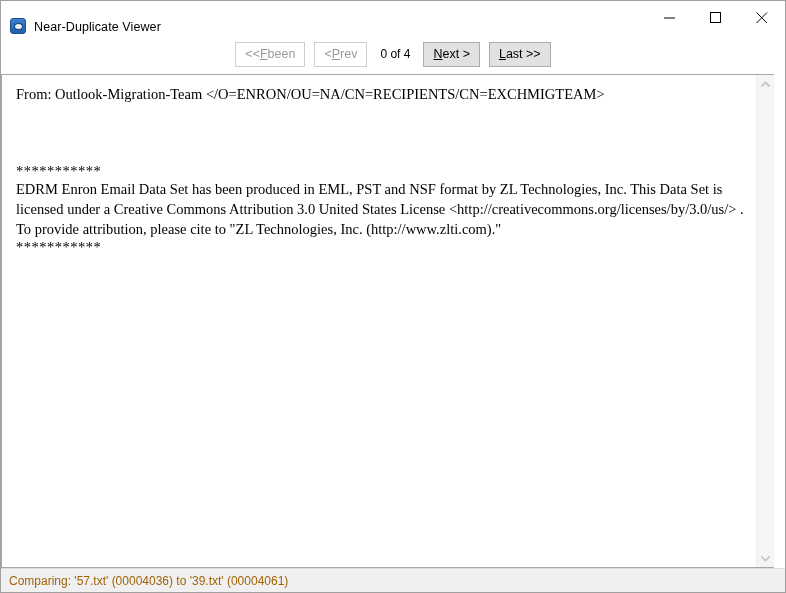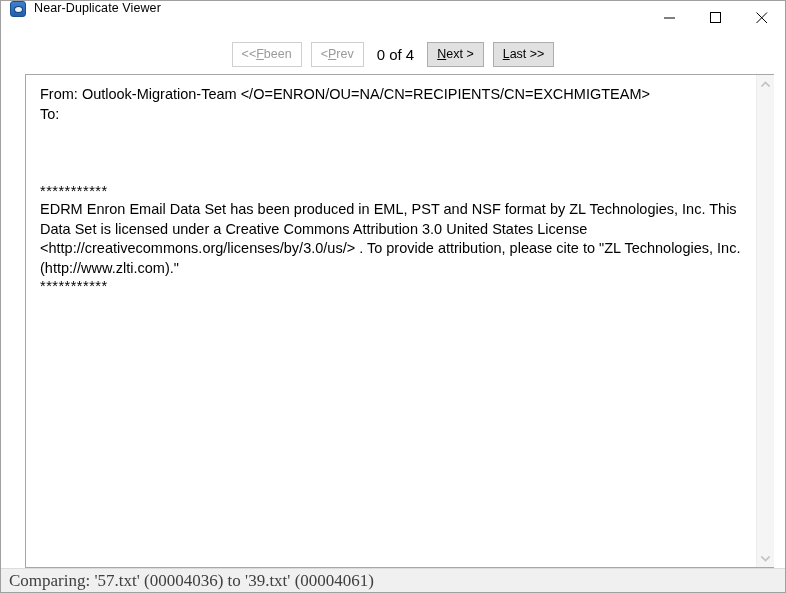--- a/index.html
+++ b/index.html
@@ -26,21 +26,21 @@
     display: flex;
     flex-direction: column;
   }
 
   
   #titlebar {
     height: 33px;
     min-height: 33px;
     background: #ffffff;
     display: flex;
-    align-items: flex-start;
+    align-items: flex-end;
     position: relative;
     user-select: none;
   }
   #app-icon {
     width: 16px;
     height: 16px;
     margin-left: 9px;
     margin-right: 8px;
     border-radius: 3px;
     background: linear-gradient(#3f7fd0, #1f5fae);
@@ -112,33 +112,34 @@
     justify-content: center;
     white-space: nowrap;
   }
   .nav-btn.disabled {
     background: #ffffff;
     border: 1px solid #cfcfcf;
     color: #9a9a9a;
   }
   .nav-btn .acc { text-decoration: underline; }
   #page-indicator {
-    font-size: 15px;
+    font-size: 12px;
     color: #000000;
     padding: 0 4px;
     white-space: nowrap;
   }
 
   
   #content-wrap {
     flex: 1;
-    padding: 0 11px 0 24px;
+    padding: 0 11px 0 0;
     box-sizing: border-box;
     display: flex;
     min-height: 0;
+    font-family: Liberation Serif, serif;
   }
   #content-panel {
     flex: 1;
     border: 1px solid #a7a7a7;
     background: #ffffff;
     display: flex;
     min-height: 0;
     box-sizing: border-box;
   }
   #doc-area {
@@ -190,24 +191,23 @@
     height: 24px;
     min-height: 24px;
     background: #f0f0f0;
     border-top: 1px solid #dcdcdc;
     display: flex;
     align-items: center;
     padding-left: 8px;
     box-sizing: border-box;
   }
   #status-text {
-    font-size: 17px;
-    color: #404040;
+    font-size: 12px;
+    color: #a16207;
     white-space: nowrap;
-    font-family: Liberation Serif, serif;
   }
   #statusbar-spacer { flex: 1; }
 </style>
 </head>
 <body>
 
 <div id="window">
 
   <div id="titlebar">
     <div id="app-icon">
@@ -262,21 +262,20 @@
   </div>
 
   <div id="content-wrap">
     <div id="content-panel">
 
       <div id="doc-area">
 
         <div class="hdr-line"><span>From: </span><span>Outlook-Migration-Team &lt;/O=ENRON/OU=NA/CN=RECIPIENTS/CN=EXCHMIGTEAM&gt;</span></div>
 
 
-        <div class="hdr-line"><span>To:</span><span></span></div>
 
 
         <div class="blank-line"></div>
         <div class="blank-line"></div>
         <div class="blank-line"></div>
 
         <div class="stars">***********</div>
 
         <div class="body-para">EDRM Enron Email Data Set has been produced in EML, PST and NSF format by ZL Technologies, Inc. This Data Set is licensed under a Creative Commons Attribution 3.0 United States License &lt;http://creativecommons.org/licenses/by/3.0/us/&gt; . To provide attribution, please cite to "ZL Technologies, Inc. (http://www.zlti.com)."</div>
 

